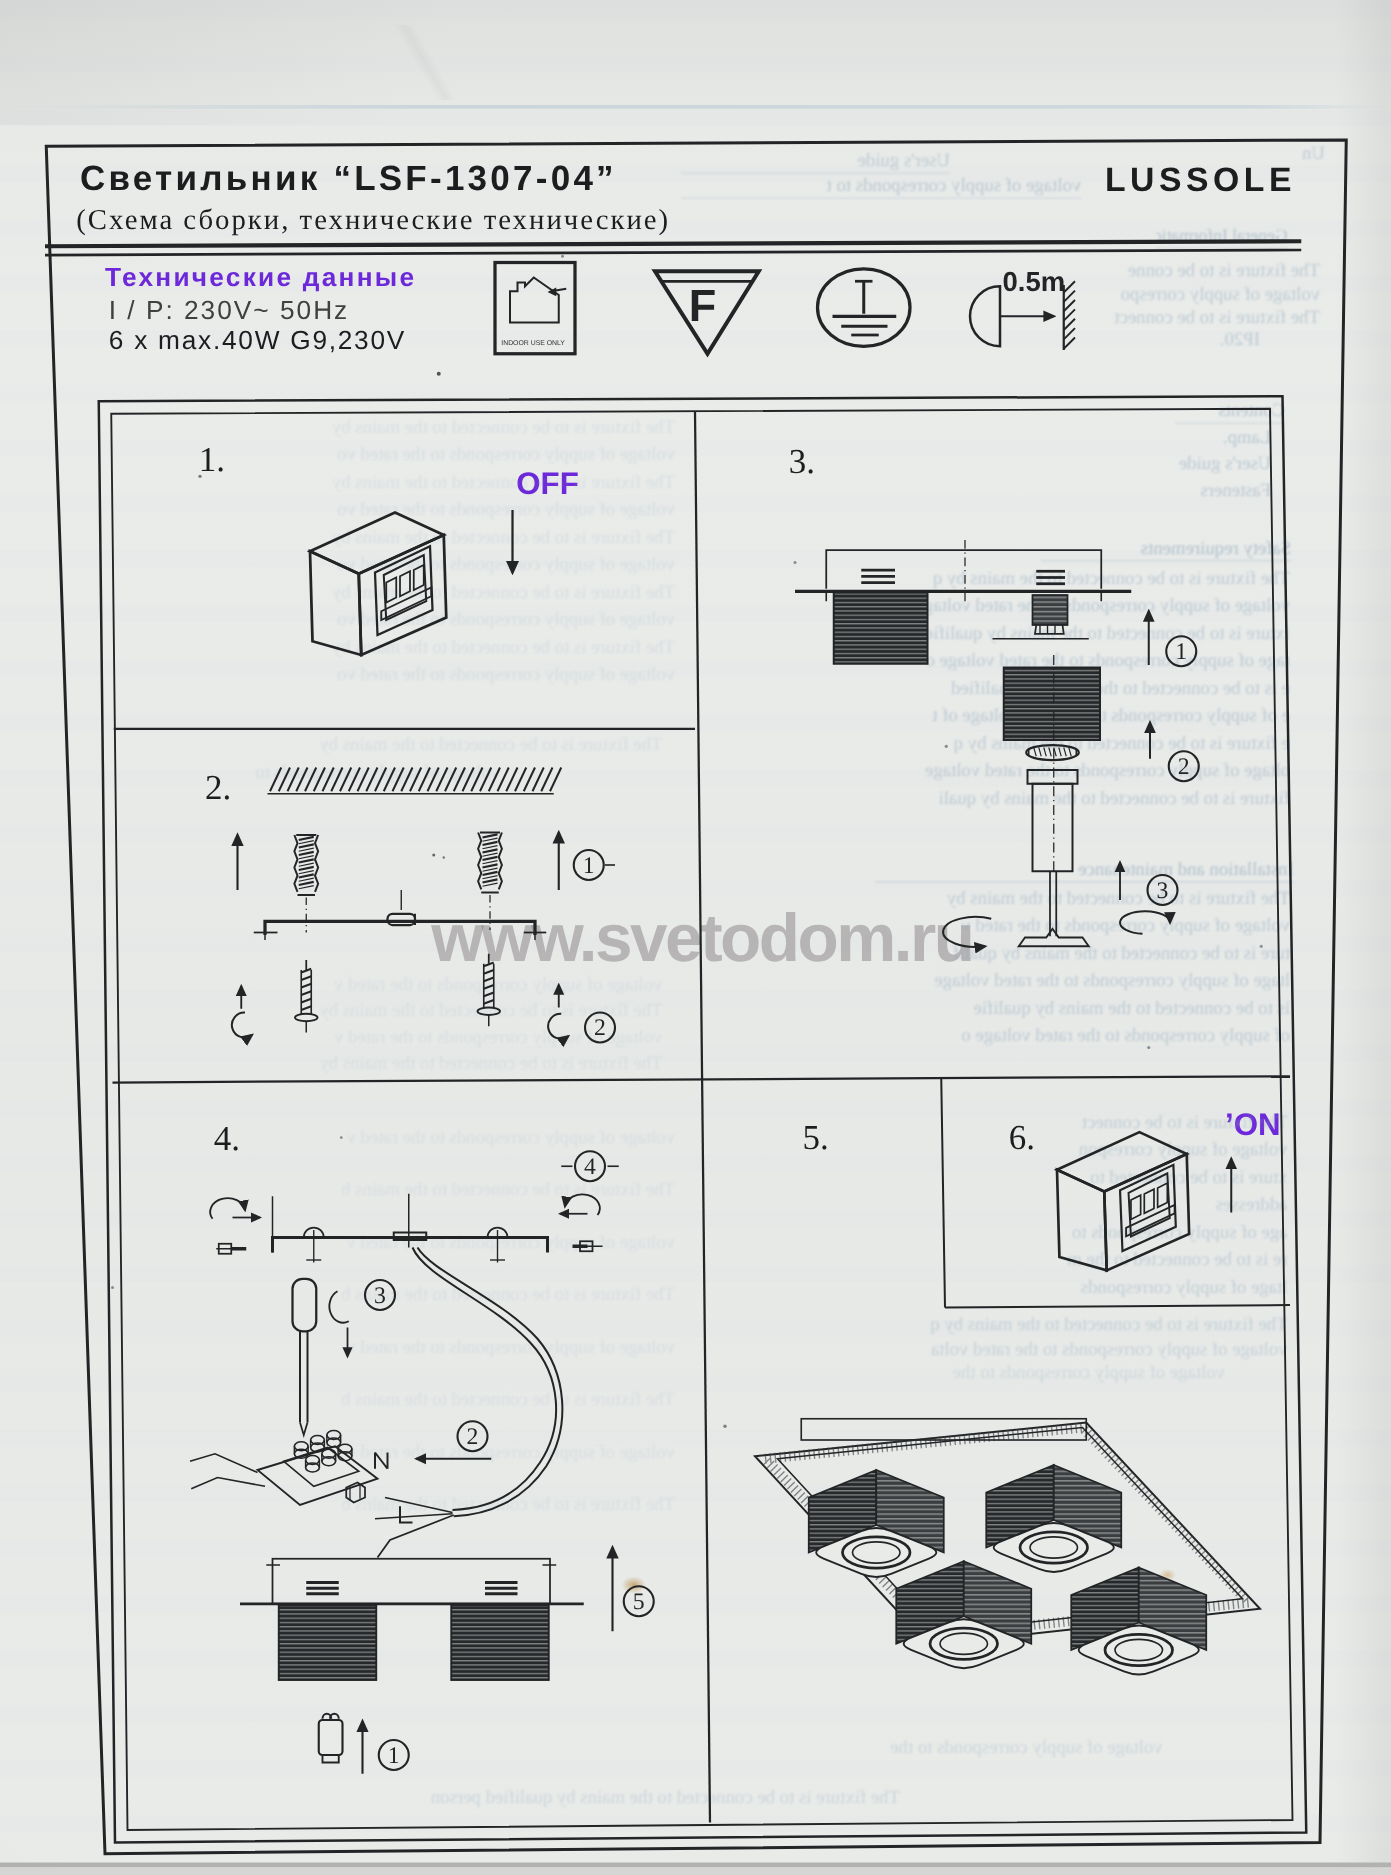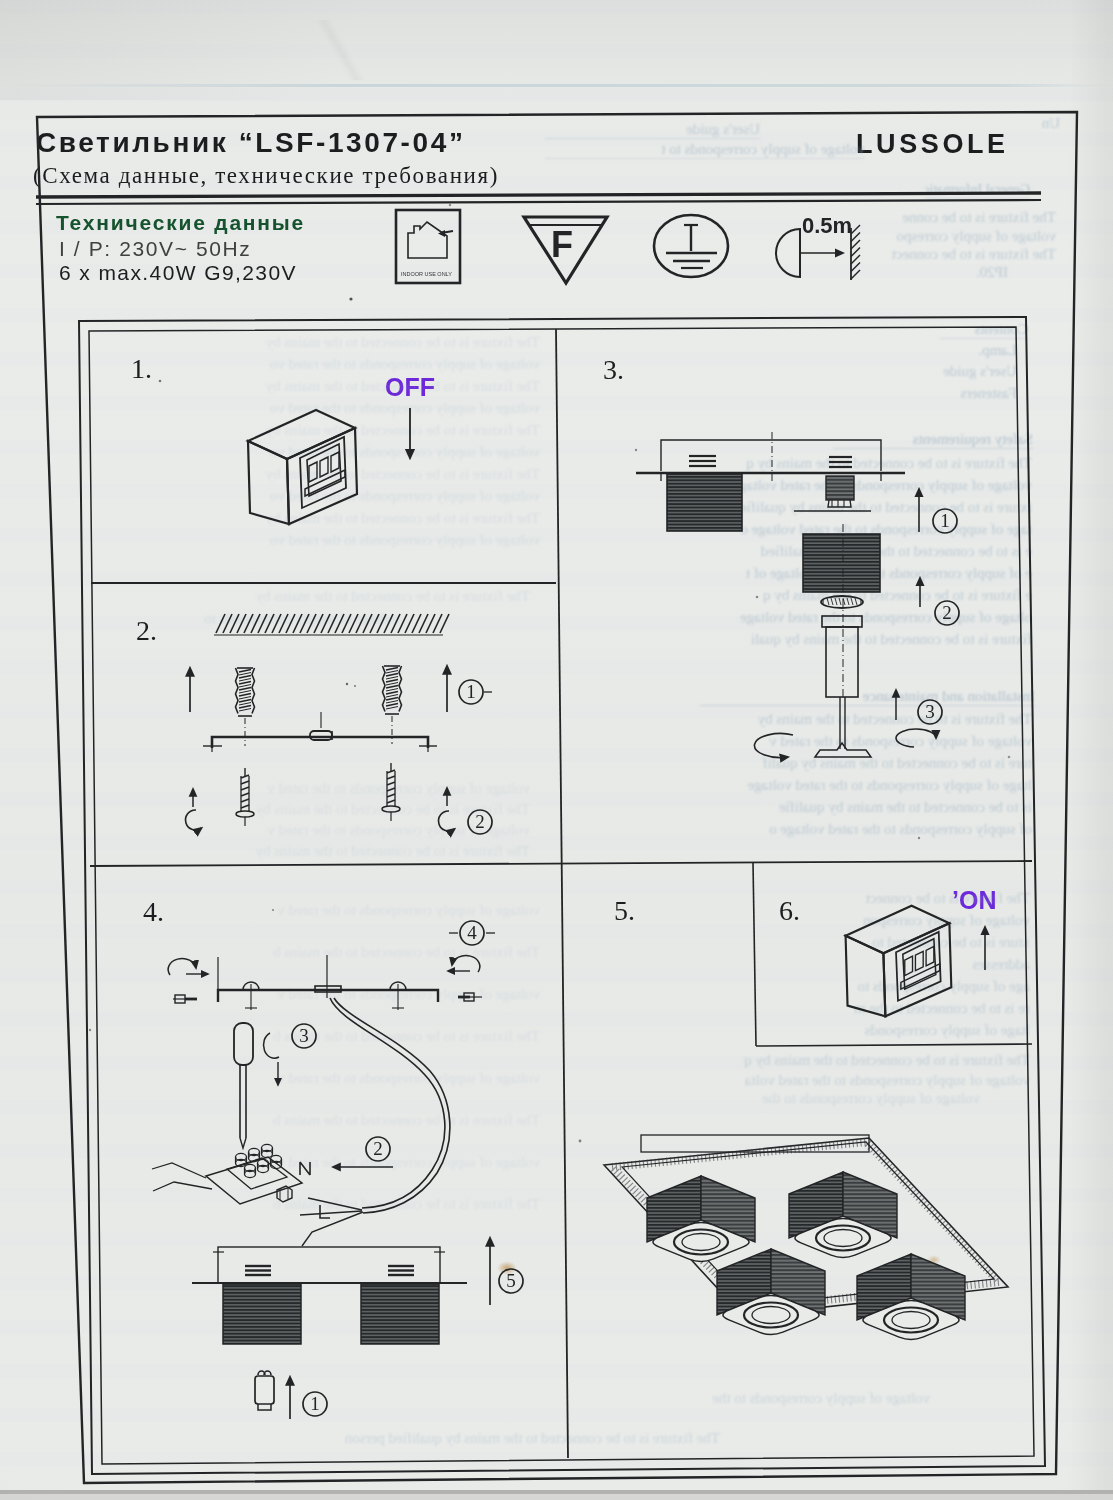--- a/index.html
+++ b/index.html
@@ -1,48 +1,49 @@
 <!DOCTYPE html>
 <html><head><meta charset="utf-8">
 <style>
 html,body{margin:0;padding:0;}
 #stage{position:relative;width:1113px;height:1500px;overflow:hidden;background:#e7e9e7;font-family:"Liberation Sans",sans-serif;}
 #paper{position:absolute;left:0;top:0;width:1113px;height:1500px;
   background:linear-gradient(180deg,#dfe1df 0,#e8eae8 90px,#eaecea 300px,#e7e9e7 60%,#e9ebe9 100%);}
 .tex{position:absolute;left:0;width:100%;pointer-events:none;}
-.t{position:absolute;white-space:nowrap;}
+.t{position:absolute;white-space:nowrap;padding-left:28px;}
 .b{position:absolute;white-space:nowrap;overflow:hidden;font-family:"Liberation Serif",serif;color:#93aabc;transform:scaleX(-1);filter:blur(1px);}
 svg{position:absolute;left:0;top:0;}
 </style></head>
 <body>
 <div id="stage">
 <div id="paper"></div>
 <div class="tex" style="top:0;height:1500px;background:
  repeating-linear-gradient(180deg, rgba(170,192,206,0.04) 0 14px, rgba(170,192,206,0) 14px 44px);"></div>
 <div class="tex" style="top:84px;height:3px;background:linear-gradient(90deg,rgba(150,180,200,0) 0,rgba(150,180,200,0.35) 30%,rgba(150,180,200,0.3) 90%,rgba(150,180,200,0));"></div>
 <div class="tex" style="top:0;height:100px;background:linear-gradient(115deg, rgba(130,132,130,0.10), rgba(130,132,130,0.01) 32%);"></div>
 <div class="tex" style="top:0;height:1500px;background:linear-gradient(90deg, rgba(255,255,255,0) 96%, rgba(120,122,120,0.10) 99.5%);"></div>
 <div class="tex" style="top:1490px;height:4px;background:#b2b3b1;"></div>
 <div class="tex" style="top:1494px;height:6px;background:#d6d7d5;"></div>
 <div class="tex" style="top:0;height:1500px;background:radial-gradient(ellipse 130% 90% at 50% 42%, rgba(0,0,0,0) 72%, rgba(95,97,95,0.09) 100%);"></div>
 <div class="tex" style="top:20px;left:250px;width:180px;height:60px;background:linear-gradient(60deg,rgba(140,142,140,0) 46%,rgba(140,142,140,0.09) 50%,rgba(140,142,140,0) 54%);"></div>
 <div class="t" style="left:36px;top:129px;font:bold 28px/1 'Liberation Sans',sans-serif;letter-spacing:2.6px;color:#1b1d1f">Светильник “LSF-1307-04”</div>
-    <div class="t" style="left:33px;top:164px;font:23px/1 'Liberation Serif',serif;letter-spacing:1.6px;color:#1b1d1f">(Схема данные, технические требования)</div>
+    <div class="t" style="left:33px;top:164px;font:23px/1 'Liberation Serif',serif;letter-spacing:1.6px;color:#1b1d1f">(Схема сборки, технические технические)</div>
     <div class="t" style="left:856px;top:131px;font:bold 27px/1 'Liberation Sans',sans-serif;letter-spacing:3.6px;color:#1b1d1f">LUSSOLE</div>
-    <div class="t" style="left:56px;top:212px;font:bold 21px/1 'Liberation Sans',sans-serif;letter-spacing:1.8px;color:#14532d">Технические данные</div>
+    <div class="t" style="left:56px;top:212px;font:bold 21px/1 'Liberation Sans',sans-serif;letter-spacing:1.8px;color:#6d28d9">Технические данные</div>
     <div class="t" style="left:59px;top:238px;font:21px/1 'Liberation Sans',sans-serif;letter-spacing:1.6px;color:#404040">I / P:  230V~ 50Hz</div>
     <div class="t" style="left:59px;top:262px;font:21px/1 'Liberation Sans',sans-serif;letter-spacing:1.4px;color:#1b1d1f">6 x max.40W G9,230V</div>
     <div class="t" style="left:131px;top:355px;font:28px/1 'Liberation Serif',serif;color:#1b1d1f">1.</div>
     <div class="t" style="left:136px;top:617px;font:28px/1 'Liberation Serif',serif;color:#1b1d1f">2.</div>
     <div class="t" style="left:603px;top:356px;font:28px/1 'Liberation Serif',serif;color:#1b1d1f">3.</div>
     <div class="t" style="left:143px;top:898px;font:28px/1 'Liberation Serif',serif;color:#1b1d1f">4.</div>
     <div class="t" style="left:614px;top:897px;font:28px/1 'Liberation Serif',serif;color:#1b1d1f">5.</div>
     <div class="t" style="left:779px;top:897px;font:28px/1 'Liberation Serif',serif;color:#1b1d1f">6.</div>
     <div class="t" style="left:385px;top:375px;font:bold 25px/1 'Liberation Sans',sans-serif;color:#6d28d9">OFF</div>
     <div class="t" style="left:952px;top:888px;font:bold 25px/1 'Liberation Sans',sans-serif;color:#6d28d9">’ON</div>
+    <div class="t" style="left:317px;top:724px;font:bold 54px/1 'Liberation Sans',sans-serif;letter-spacing:-2px;color:rgba(133,128,132,0.5)">www.svetodom.ru</div>
     <div class="b" style="left:545px;top:121px;width:215px;font-size:15px;opacity:0.5;border-bottom:1.5px solid rgba(100,130,160,0.35);">User's guide</div>
     <div class="b" style="left:545px;top:141px;width:320px;font-size:15px;opacity:0.55;border-bottom:1.5px solid rgba(100,130,160,0.35);">voltage of supply corresponds to t</div>
     <div class="b" style="left:1016px;top:115px;width:44px;font-size:15px;opacity:0.5;">Un</div>
     <div class="b" style="left:925px;top:182px;width:105px;font-size:14px;opacity:0.6;border-bottom:1.5px solid rgba(100,130,160,0.35);">General Information</div>
     <div class="b" style="left:840px;top:209px;width:216px;font-size:15px;opacity:0.5;">The fixture is to be conne</div>
     <div class="b" style="left:838px;top:228px;width:218px;font-size:15px;opacity:0.5;">voltage of supply correspo</div>
     <div class="b" style="left:820px;top:246px;width:236px;font-size:15px;opacity:0.5;">The fixture is to be connect</div>
     <div class="b" style="left:968px;top:264px;width:40px;font-size:15px;opacity:0.5;">IP20.</div>
     <div class="b" style="left:940px;top:321px;width:88px;font-size:15px;opacity:0.6;border-bottom:1.5px solid rgba(100,130,160,0.35);">Contents</div>
     <div class="b" style="left:967px;top:342px;width:50px;font-size:15px;opacity:0.55;">Lamp.</div>

